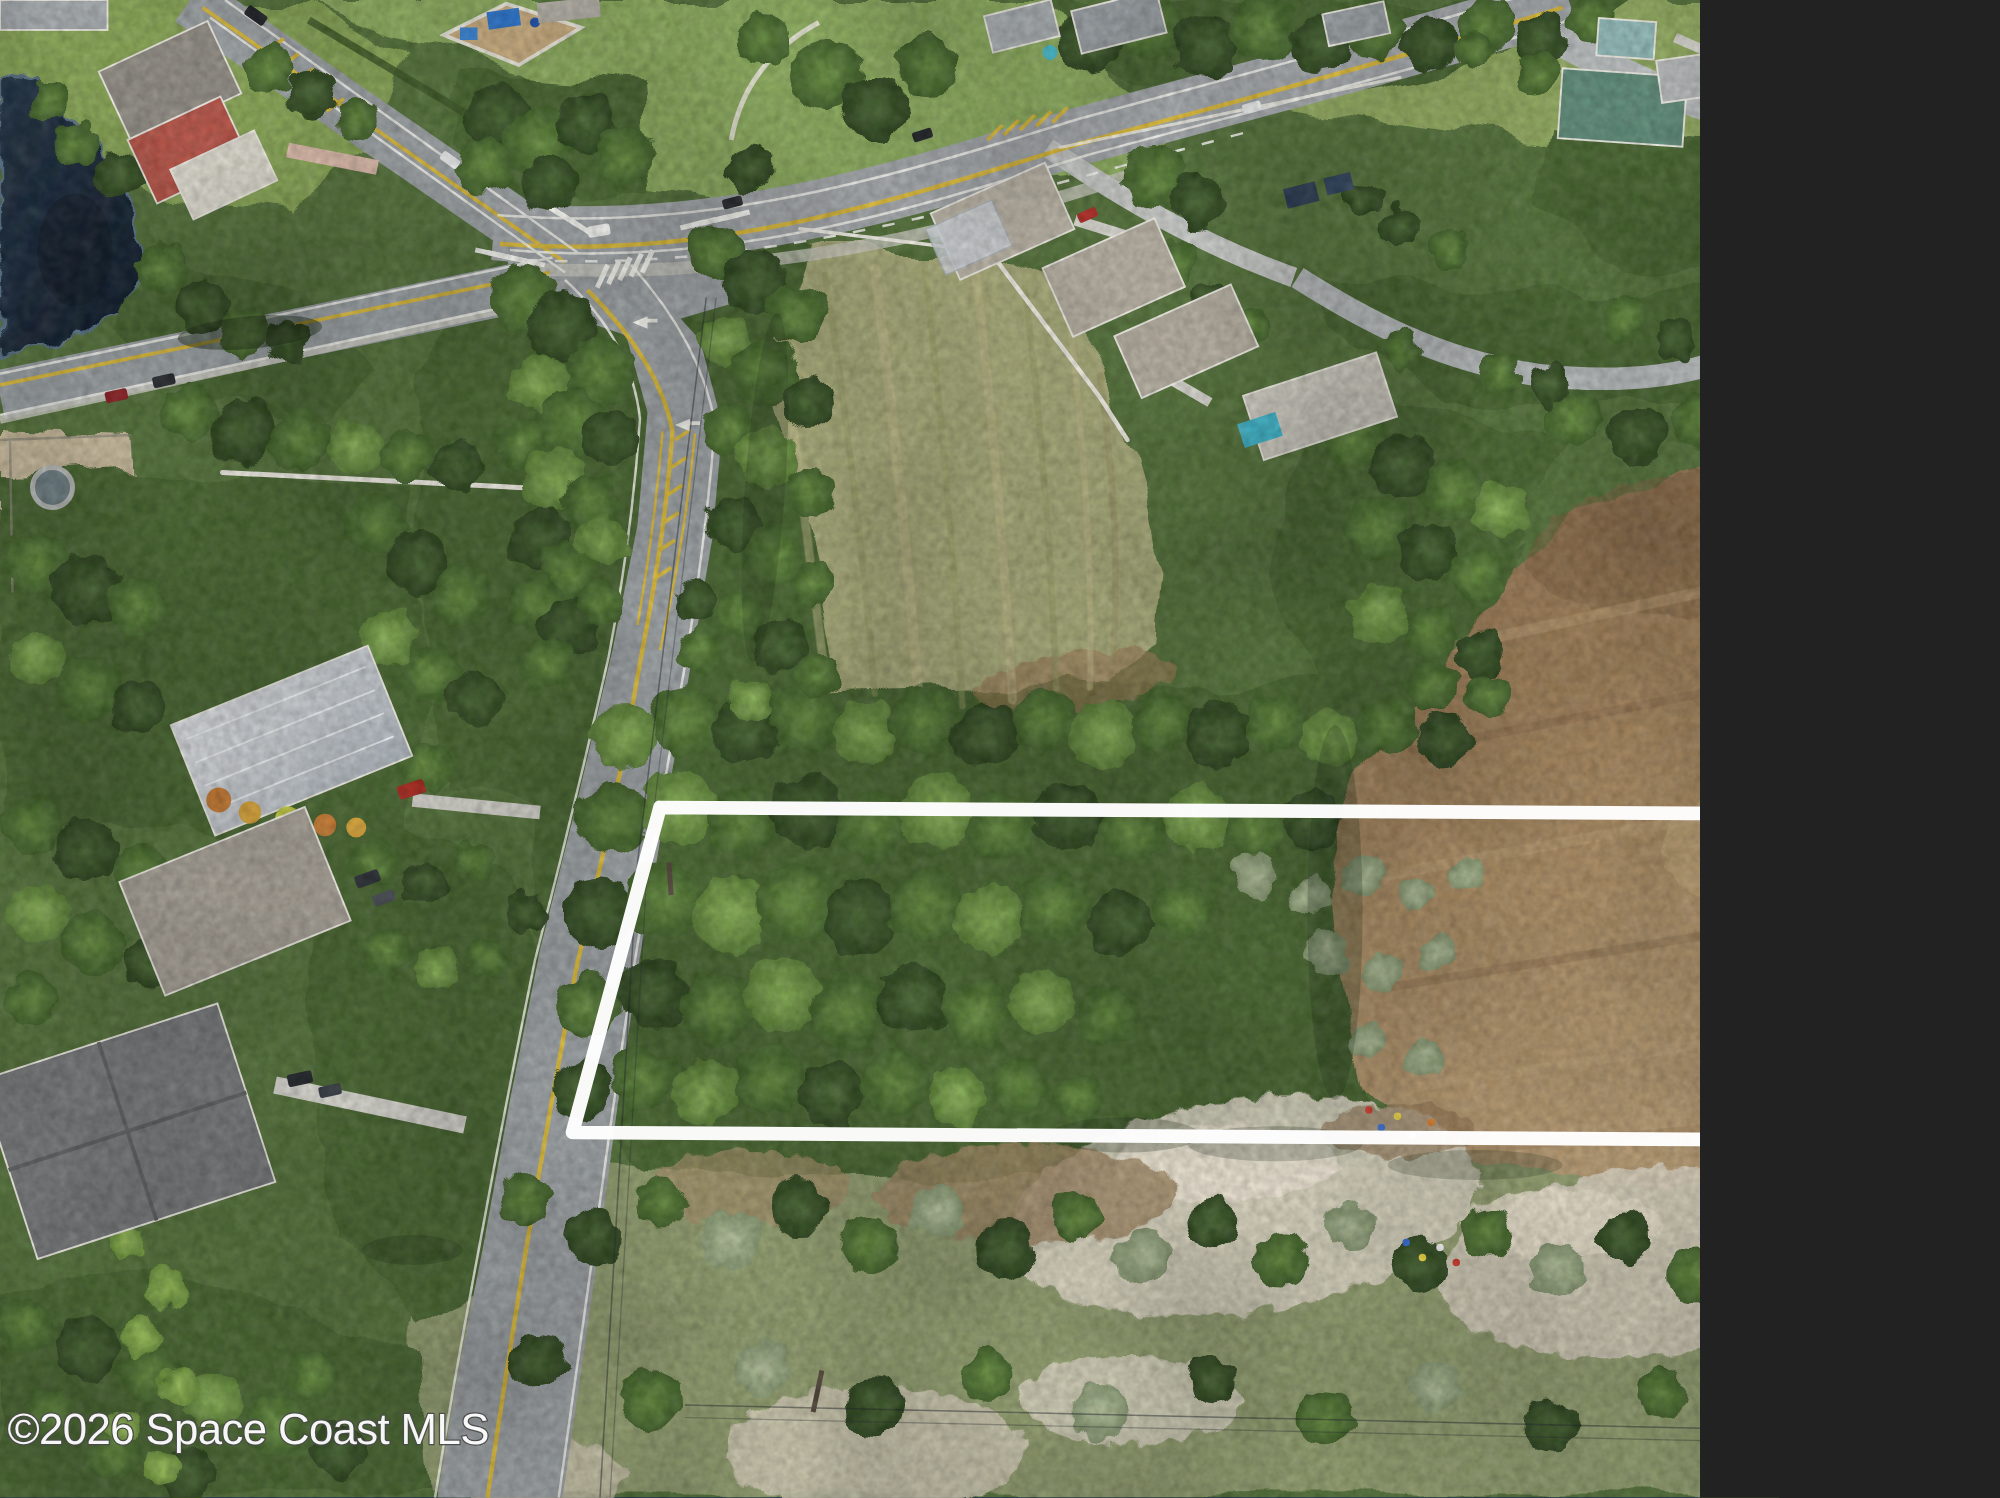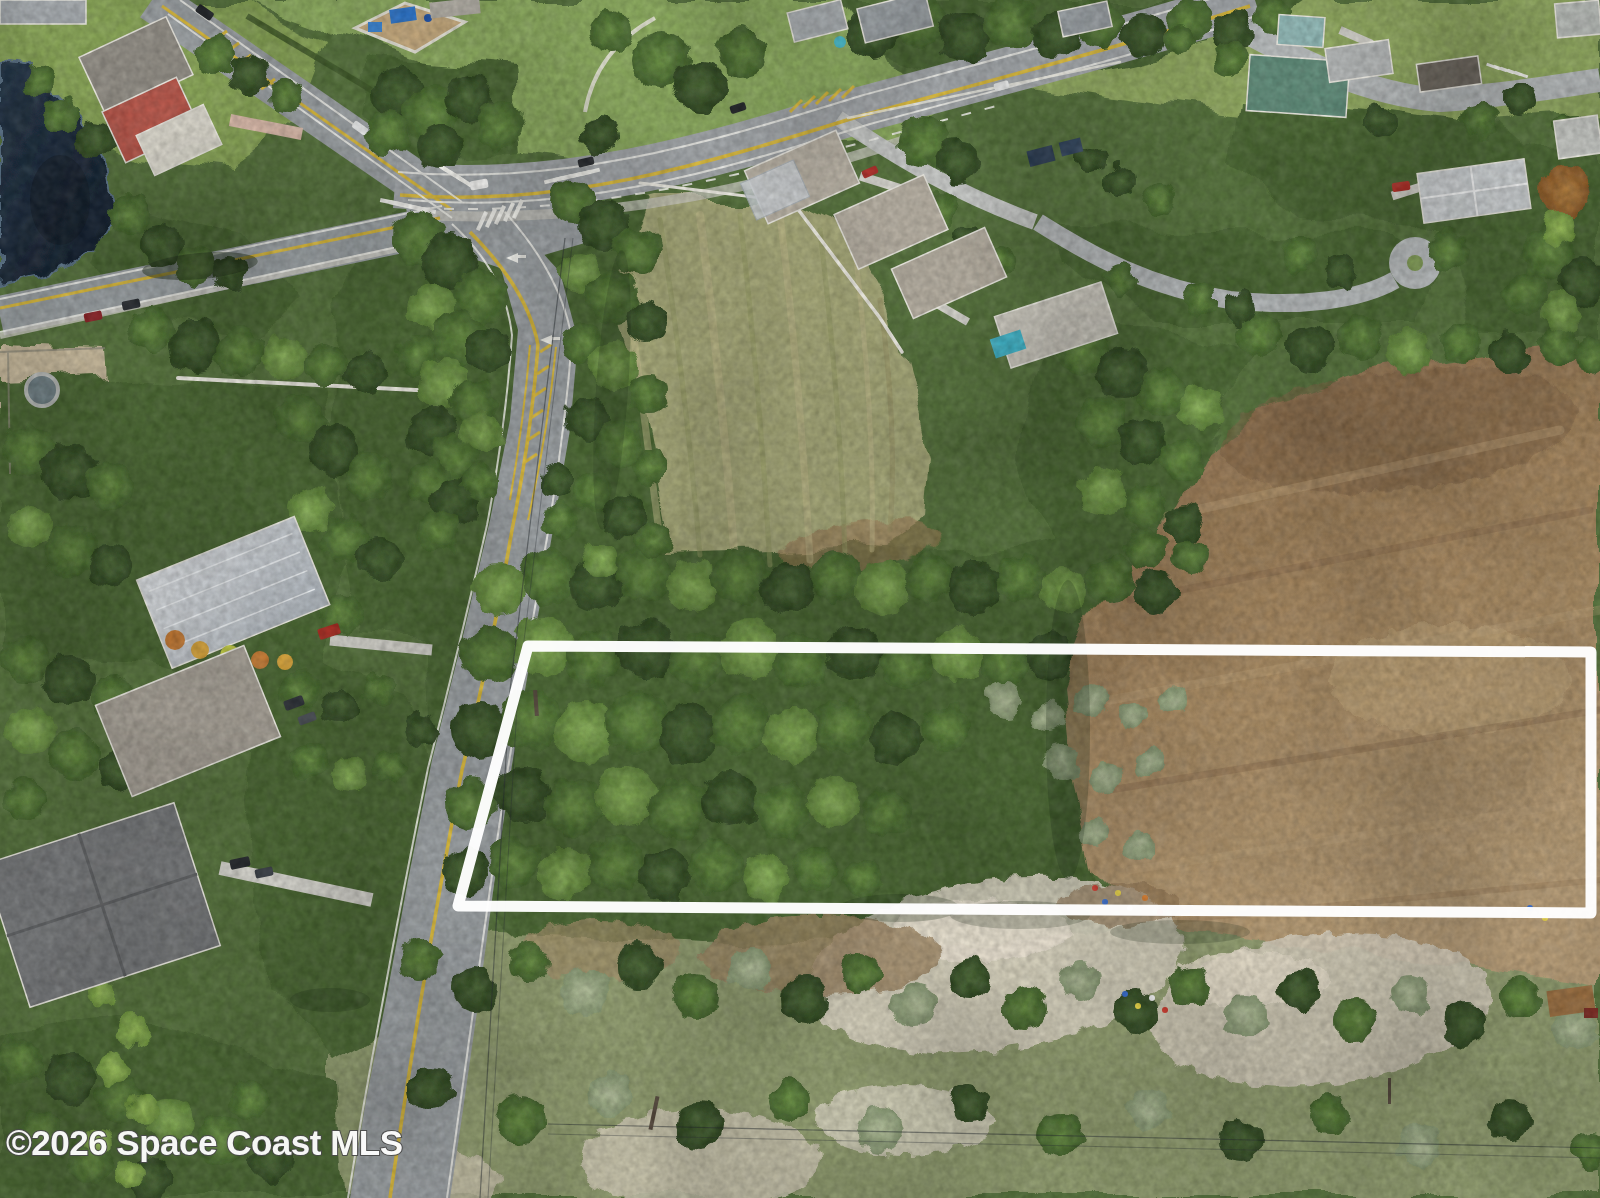--- a/index.html
+++ b/index.html
@@ -1,16 +1,16 @@
 <!DOCTYPE html>
 <html><head>
 <meta charset="utf-8">
 <style>
   html,body{margin:0;padding:0;background:#222;}
-  #stage{position:relative;width:1600px;height:1198px;overflow:hidden;background:#1d4ed8;font-weight:bold;}
+  #stage{position:relative;width:1360px;height:1198px;overflow:hidden;background:#1d4ed8;}
   svg{display:block}
   .tD{fill:url(#gD)} .tM{fill:url(#gM)} .tL{fill:url(#gL)}
   .tS{fill:url(#gS)} .tP{fill:url(#gP)} .tR{fill:url(#gR)}
   .rd{fill:#9ba0a3}
   .edge{stroke:#f2f2ec;stroke-width:2;fill:none;opacity:.85}
   .yel{stroke:#d9b93c;fill:none}
   .wall{stroke:#efede4;fill:none;stroke-linecap:round}
   .house{stroke:#e9e7df;stroke-width:1.5}
   .car{rx:2px}
   #wm{font-family:"Liberation Sans",sans-serif;font-size:35px;letter-spacing:-0.5px;

